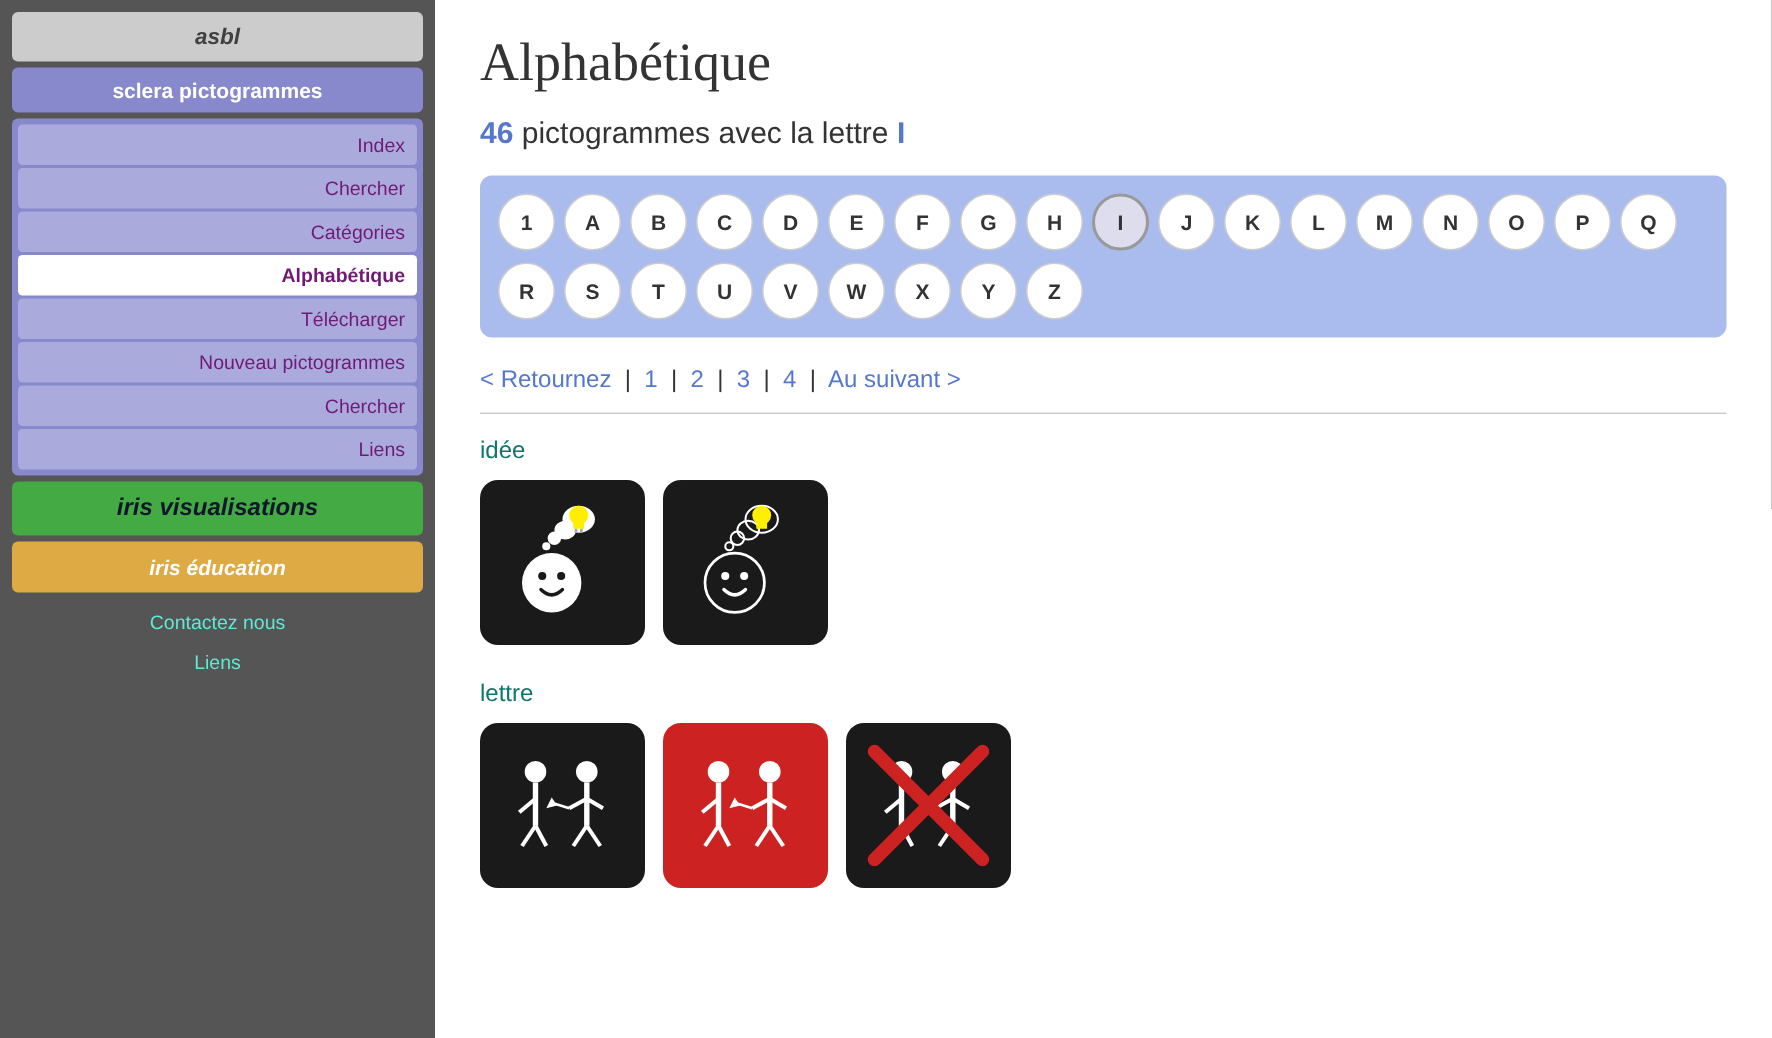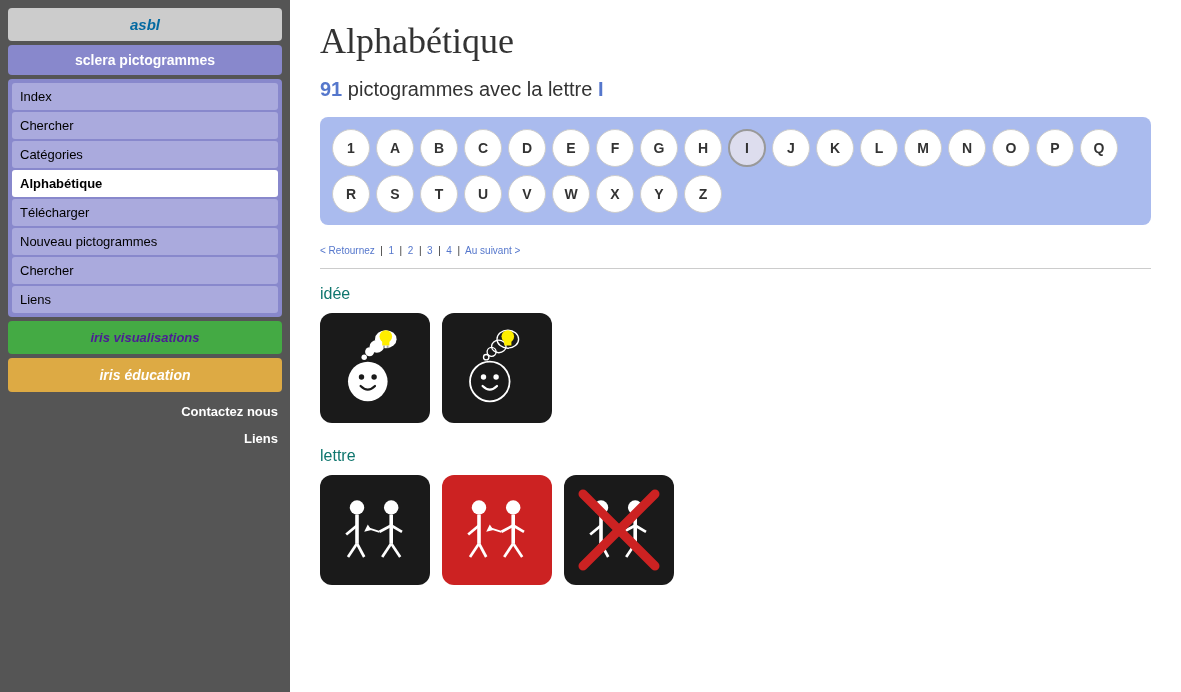--- a/index.html
+++ b/index.html
@@ -23,21 +23,21 @@
     }
 
     .sidebar-asbl {
       background: #ccc;
       border-radius: 4px;
       text-align: center;
       padding: 8px;
       font-style: italic;
       font-weight: bold;
       font-size: 15px;
-      color: #0369a1;
+      color: #404040;
     }
 
     .sidebar-section-label {
       background: #8888cc;
       border-radius: 4px;
       text-align: center;
       padding: 7px;
       font-weight: bold;
       font-size: 14px;
       color: #fff;
@@ -48,41 +48,41 @@
       flex-direction: column;
       gap: 2px;
       background: #8888cc;
       border-radius: 4px;
       padding: 4px;
     }
 
     .sidebar-nav-item {
       background: #aaaadd;
       border-radius: 3px;
-      text-align: left;
+      text-align: right;
       padding: 6px 8px;
       font-size: 13px;
-      color: #000000;
+      color: #701a75;
       cursor: pointer;
     }
 
     .sidebar-nav-item.active {
       background: #fff;
       font-weight: bold;
     }
 
     .sidebar-iris {
       background: #44aa44;
       border-radius: 4px;
       text-align: center;
       padding: 9px;
       font-style: italic;
       font-weight: bold;
-      font-size: 13px;
-      color: #4c1d95;
+      font-size: 16px;
+      color: #0f172a;
       cursor: pointer;
     }
 
     .sidebar-pupil {
       background: #ddaa44;
       border-radius: 4px;
       text-align: center;
       padding: 9px;
       font-style: italic;
       font-weight: bold;
@@ -92,24 +92,24 @@
     }
 
     .sidebar-bottom {
       display: flex;
       flex-direction: column;
       gap: 4px;
       margin-top: 4px;
     }
 
     .sidebar-bottom-item {
-      text-align: right;
+      text-align: center;
       font-size: 13px;
-      font-weight: bold;
-      color: #ffffff;
+      font-weight: normal;
+      color: #5eead4;
       cursor: pointer;
       padding: 4px;
     }
 
     
     .main {
       flex: 1;
       background: #fff;
       padding: 20px 30px;
       overflow-y: auto;
@@ -170,21 +170,21 @@
       cursor: pointer;
     }
 
     .alpha-btn.active {
       background: #dde;
       border: 2px solid #999;
     }
 
     
     .pagination {
-      font-size: 10px;
+      font-size: 16px;
       color: #333;
       margin-bottom: 12px;
     }
 
     .pagination a {
       color: #5577cc;
       text-decoration: none;
       cursor: pointer;
     }
 
@@ -265,21 +265,21 @@
   <div class="sidebar-bottom">
     <div class="sidebar-bottom-item">Contactez nous</div>
     <div class="sidebar-bottom-item">Liens</div>
   </div>
 </div>
 
 <div class="main">
   <div class="page-title">Alphabétique</div>
 
   <div class="count-line">
-    <span class="count-number">91</span>
+    <span class="count-number">46</span>
     <span>pictogrammes avec la lettre</span>
     <span class="count-letter">I</span>
   </div>
 
   <div class="alphabet-grid">
     <div class="alphabet-row">
       <div class="alpha-btn">1</div>
       <div class="alpha-btn">A</div>
       <div class="alpha-btn">B</div>
       <div class="alpha-btn">C</div>

